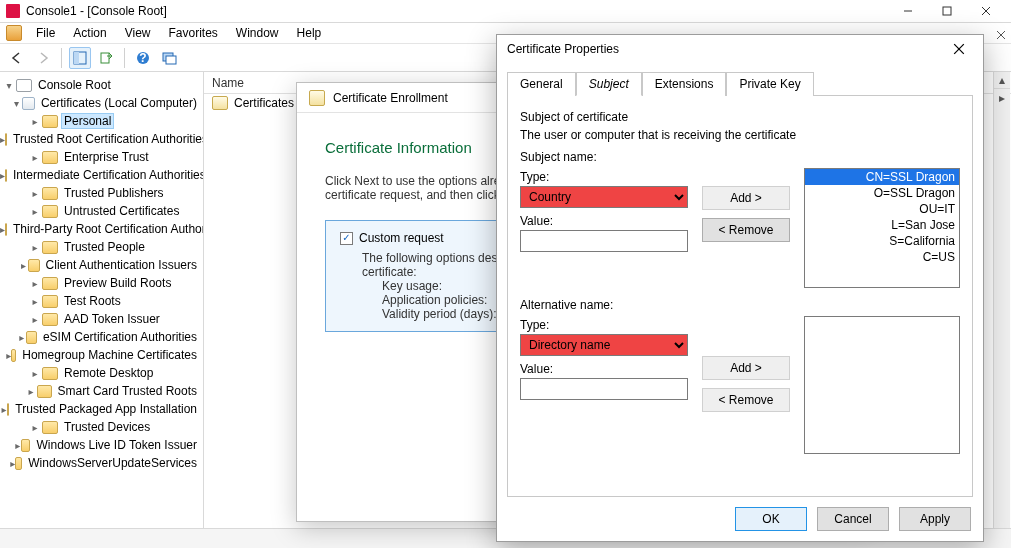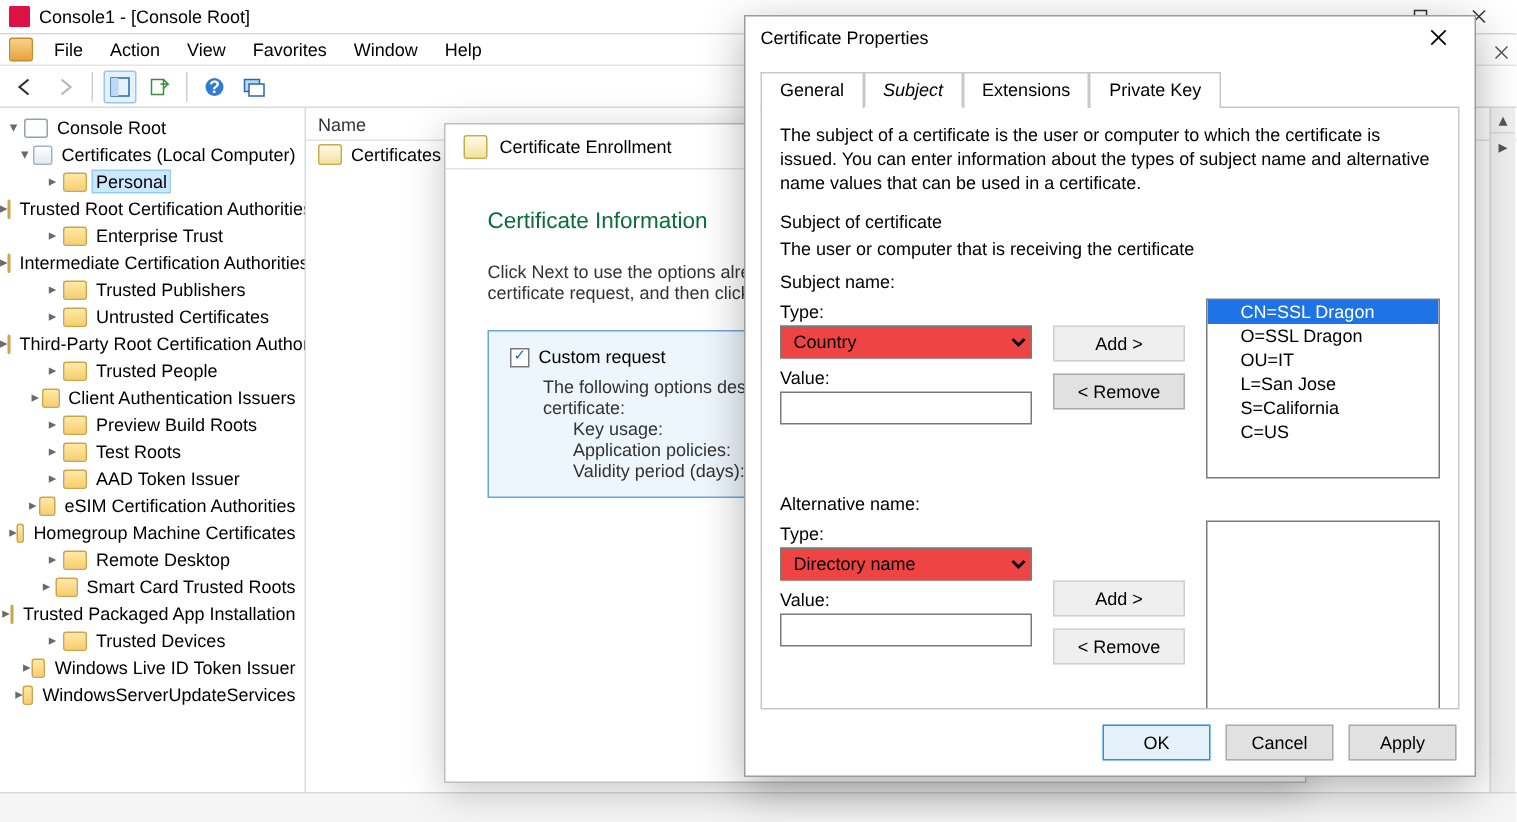--- a/index.html
+++ b/index.html
@@ -46,21 +46,21 @@
   .wizard-title .wicon { width:16px;height:16px;background:linear-gradient(#fffbe6,#f4e1a0);border:1px solid #c7a94e;border-radius:2px;margin-right:8px; }
   .wizard-body { padding:18px 28px; }
   .wizard-h { color:#0a6e3a; font-size:15px; margin:8px 0 18px; }
   .wizard-p { color:#333; margin-bottom:18px; }
   .opt-box { border:1px solid #6aa7dc; background:#eef6fd; padding:10px 14px; }
   .opt-box .chk { width:13px;height:13px;border:1px solid #7a7a7a;background:#fff;display:inline-flex;align-items:center;justify-content:center;margin-right:6px;color:#1567c1;font-size:10px;line-height:1; }
   .opt-sub { margin:6px 0 0 22px; color:#333; }
   .opt-kv { margin-left:42px; color:#333; }
 
   
-  .dialog { position:absolute; left:496px; top:10px; width:488px; height:508px; background:#fff; border:1px solid #9c9c9c; box-shadow:0 8px 28px rgba(0,0,0,.30); display:flex; flex-direction:column; }
+  .dialog { position:absolute; left:496px; top:34px; width:488px; height:508px; background:#fff; border:1px solid #9c9c9c; box-shadow:0 8px 28px rgba(0,0,0,.30); display:flex; flex-direction:column; }
   .dlg-title { height:28px; display:flex; align-items:center; padding:0 10px; }
   .dlg-title .close { margin-left:auto; width:28px;height:22px; display:flex;align-items:center;justify-content:center; }
   .dlg-tabs { display:flex; padding: 8px 10px 0 10px; border-bottom:0; }
   .tab { padding:4px 12px; border:1px solid #c8c8c8; border-bottom:none; background:#fff; margin-right:0; position:relative; top:1px; }
   .tab.active { background:#fff; border-bottom:1px solid #fff; z-index:2;font-style:italic; }
   .tab:not(.active) { background:#fff; }
   .dlg-body { flex:1; margin:0 10px; border:1px solid #c8c8c8; padding:10px 12px; overflow:hidden; }
   .desc { color:#000; margin-bottom:10px; line-height:1.35; }
   .section-h { font-weight:400; margin:4px 0; }
   .sub { color:#000; margin-bottom:8px; }
@@ -69,21 +69,21 @@
   .col-mid { width:88px; display:flex; flex-direction:column; gap:8px; padding-top:18px; }
   .col-right { flex:1; }
   .lbl { display:block; margin:2px 0; }
   select, input[type=text] { width:100%; height:22px; border:1px solid #7a7a7a; background:#fff; padding:0 4px; font-size:12px; }
   select { background:#ef4444; }
   .btn { height:24px; border:1px solid #adadad; background:#e1e1e1; padding:0 10px; min-width:72px; }
   .btn:disabled { color:#000000; background:#efefef; border-color:#d0d0d0; }
   .btn.primary { border-color:#2393e6; background:#e5f1fb; }
   .listbox { border:1px solid #7a7a7a; background:#fff; height:120px; overflow:auto; }
   .listbox.tall2 { height:138px; }
-  .listbox .itm { padding:1px 22px; white-space:nowrap; }
+  .listbox .itm { padding:1px 4px; white-space:nowrap;text-align:right; }
   .listbox .itm.sel { background:#1e74e6; color:#fff; }
   .dlg-buttons { display:flex; gap:10px; justify-content:flex-end; padding:10px 12px; }
 
   
   .side-scroll { position:absolute; right:1px; top:72px; width:17px; bottom:20px; background:#f0f0f0; border-left:1px solid #d9d9d9; }
   .side-scroll .arr { height:17px; display:flex;align-items:center;justify-content:center;color:#555;border-bottom:1px solid #d9d9d9; }
   .extra-x { position:absolute; top:27px; right:2px; width:16px;height:16px; display:flex;align-items:center;justify-content:center;color:#555; }
 </style>
 </head>
 <body>
@@ -349,21 +349,20 @@
         </svg>
       </span>
   </div>
   <div class="dlg-tabs">
     <div class="tab">General</div>
     <div class="tab active">Subject</div>
     <div class="tab">Extensions</div>
     <div class="tab">Private Key</div>
   </div>
   <div class="dlg-body">
-    <div class="desc">The subject of a certificate is the user or computer to which the certificate is issued. You can enter information about the types of subject name and alternative name values that can be used in a certificate.</div>
     <div class="section-h">Subject of certificate</div>
     <div class="sub">The user or computer that is receiving the certificate</div>
 
     <div class="section-h">Subject name:</div>
     <div class="cols">
       <div class="col-left">
         <span class="lbl">Type:</span>
         <select>
           <option>Country</option>
         </select>

